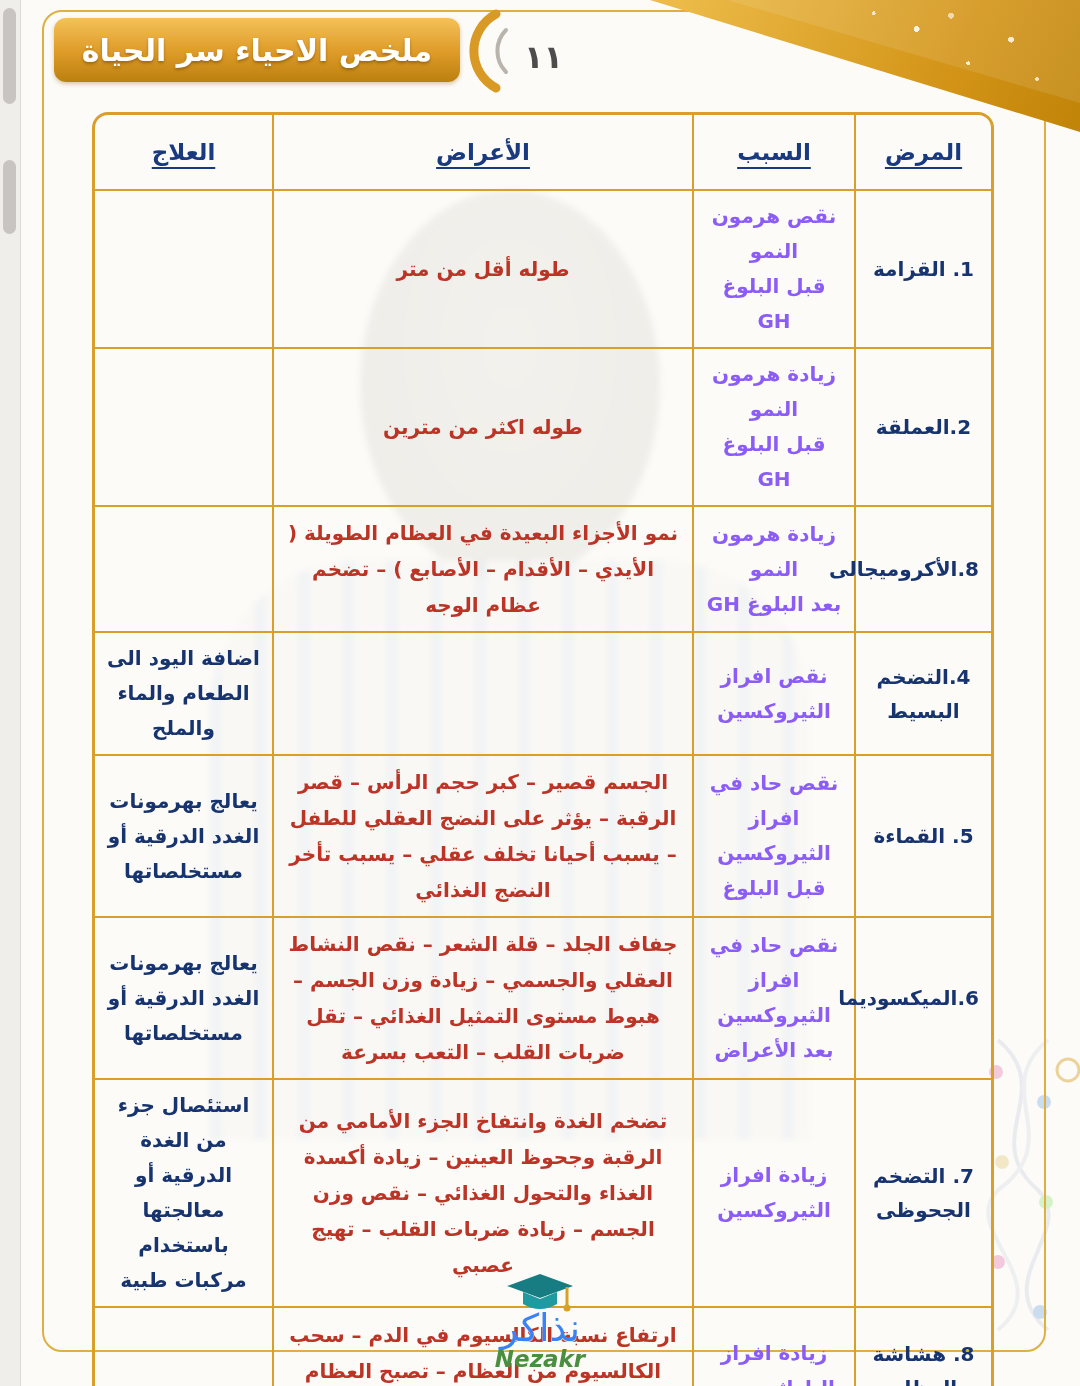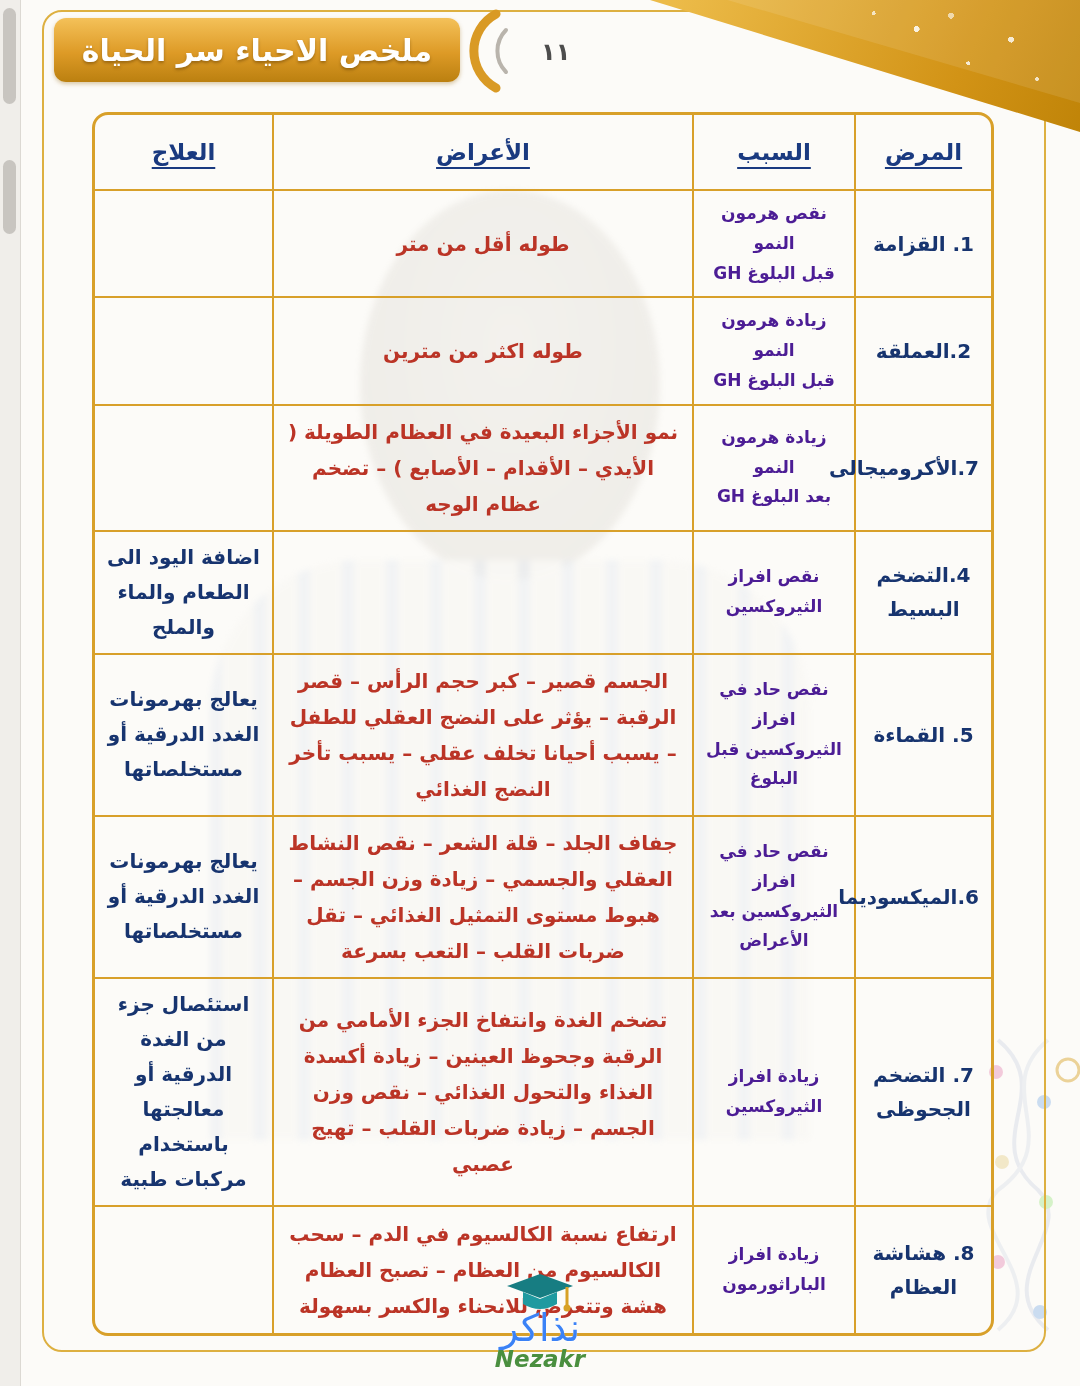--- a/index.html
+++ b/index.html
@@ -41,21 +41,21 @@
   
   .banner { position:absolute; left:54px; top:18px; width:406px; height:64px;
     border-radius:12px; z-index:3;
     background:linear-gradient(180deg, #f4c159 0%, #dd9a26 55%, #bb8010 100%);
     box-shadow:0 2px 4px rgba(150,100,10,.35);
     display:flex; align-items:center; justify-content:center;text-align:center; }
   .banner-title { color:#ffffff; font-size:30px; font-weight:bold;
     text-shadow:0 2px 3px rgba(90,55,0,.45); white-space:nowrap; }
   .banner-swoosh { position:absolute; left:450px; top:8px; z-index:3; }
   .page-num { position:absolute; left:524px; top:38px; z-index:3;
-    font-size:24px; font-weight:bold; color:#4d4d4d; direction:ltr;margin-left:17px; }
+    font-size:32px; font-weight:bold; color:#4d4d4d; direction:ltr; }
 
   
   .figure { position:absolute; left:210px; top:150px; width:600px; height:990px;
     opacity:.15; filter:blur(3px); z-index:0; pointer-events:none; }
   .figure-head { position:absolute; left:150px; top:40px; width:300px; height:390px;
     border-radius:50%;
     background:radial-gradient(ellipse at 50% 40%, #c4beb2 0%, #a9a295 80%); }
   .figure-torso { position:absolute; left:0; top:410px; width:600px; height:580px;
     border-radius:150px 150px 0 0;
     background:repeating-linear-gradient(90deg, rgba(125,155,205,.55) 0 12px, rgba(235,233,227,.95) 12px 44px); }
@@ -69,21 +69,21 @@
     text-align:center; vertical-align:middle; white-space:pre-line; }
   .summary tr > *:first-child { border-right:none; }
   .summary tr > *:last-child  { border-left:none; }
   .summary tr:first-child > * { border-top:none; }
   .summary tr:last-child  > * { border-bottom:none; }
 
   .summary th { color:#1a3a80; font-size:23px; font-weight:bold;
     text-decoration:underline; text-underline-offset:7px; text-decoration-thickness:2px; }
 
   .c-disease { color:#17346f; font-size:20px; font-weight:bold; line-height:1.7; }
-  .c-cause   { color:#4c1d95; font-size:17px; font-weight:bold; line-height:1.75; }
+  .c-cause   { color:#8b5cf6; font-size:20px; font-weight:bold; line-height:1.75; }
   .c-sym     { color:#bb3426; font-size:20px; font-weight:bold; line-height:1.8; }
   .c-treat   { color:#17346f; font-size:20px; font-weight:bold; line-height:1.75;margin-left:38px; }
 
   tr.r-head > * { height:58px; }
   tr.r1  > * { height:84px; }
   tr.r2  > * { height:84px; }
   tr.r3  > * { height:78px;border-radius:29px; }
   tr.r4  > * { height:84px; }
   tr.r5  > * { height:110px; }
   tr.r6  > * { height:132px; }
@@ -148,21 +148,21 @@
         <td class="c-treat"></td>
       </tr>
       <tr class="r2">
         <td class="c-disease">2.العملقة</td>
         <td class="c-cause">زيادة هرمون النمو
 قبل البلوغ GH</td>
         <td class="c-sym">طوله اكثر من مترين</td>
         <td class="c-treat"></td>
       </tr>
       <tr class="r3">
-        <td class="c-disease">7.الأكروميجالى</td>
+        <td class="c-disease">8.الأكروميجالى</td>
         <td class="c-cause">زيادة هرمون النمو
 بعد البلوغ GH</td>
         <td class="c-sym">نمو الأجزاء البعيدة في العظام الطويلة ( الأيدي – الأقدام – الأصابع ) – تضخم عظام الوجه</td>
         <td class="c-treat"></td>
       </tr>
       <tr class="r4">
         <td class="c-disease">4.التضخم البسيط</td>
         <td class="c-cause">نقص افراز الثيروكسين</td>
         <td class="c-sym"></td>
         <td class="c-treat">اضافة اليود الى الطعام والماء والملح</td>

